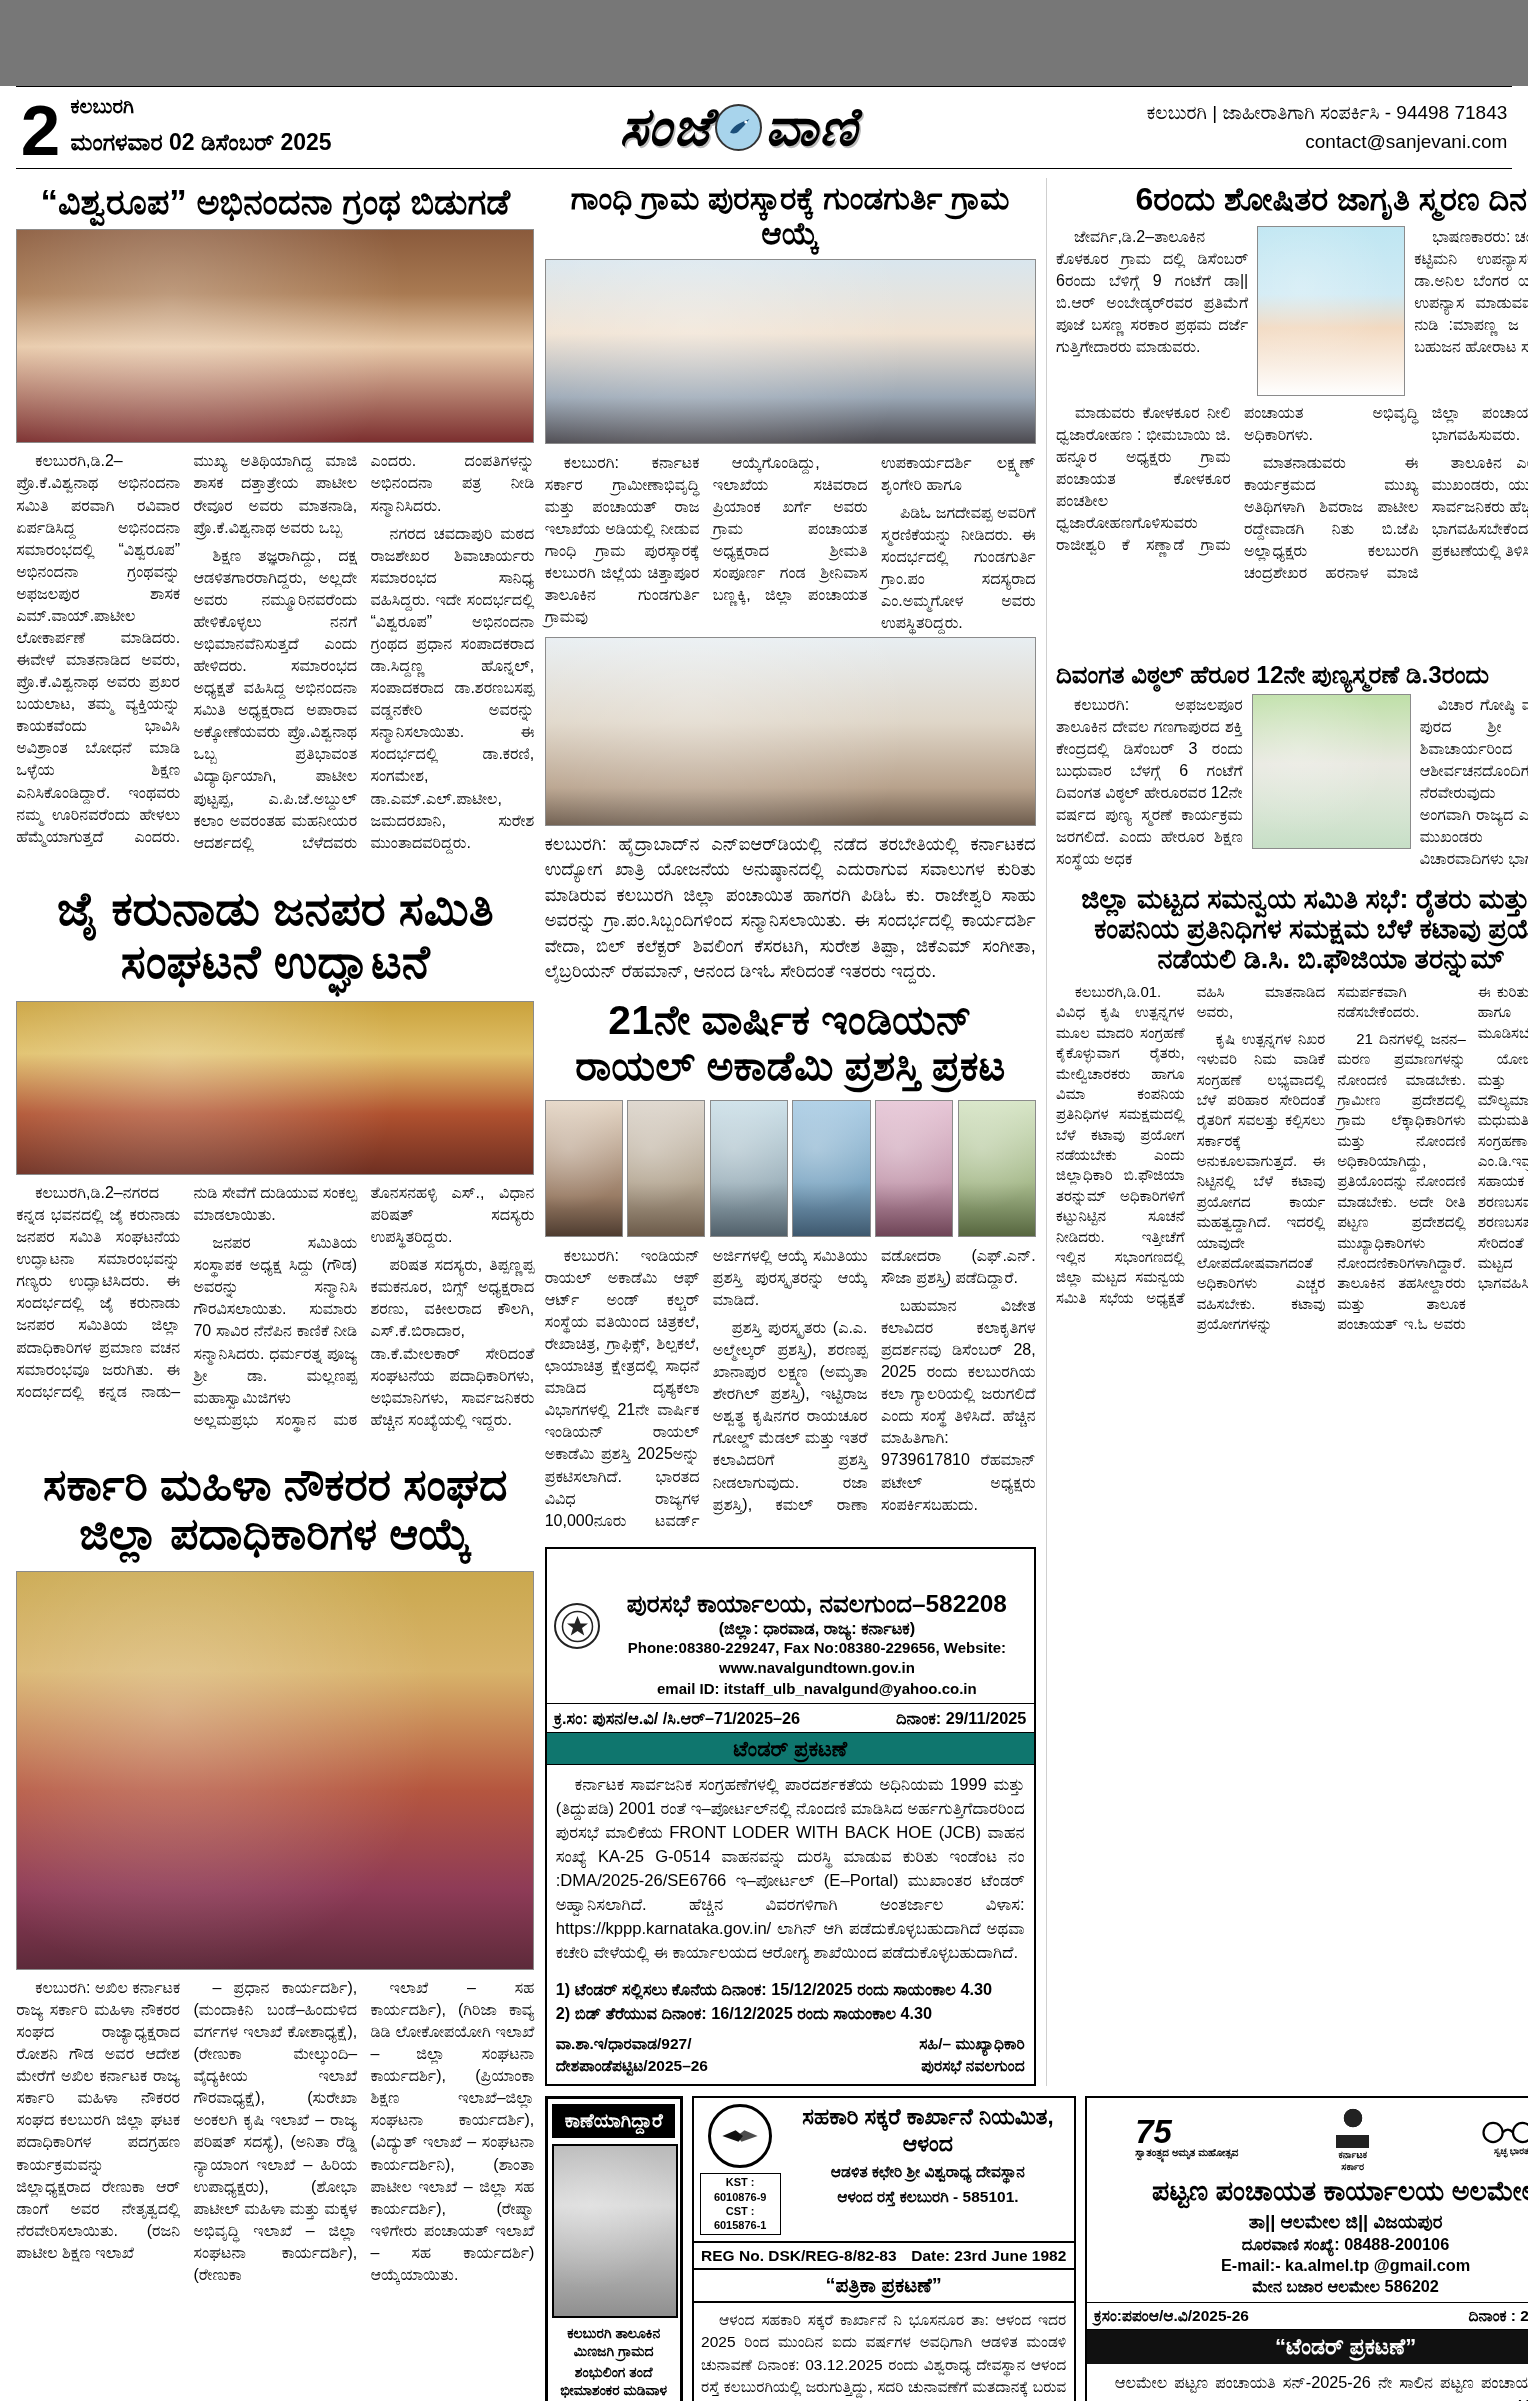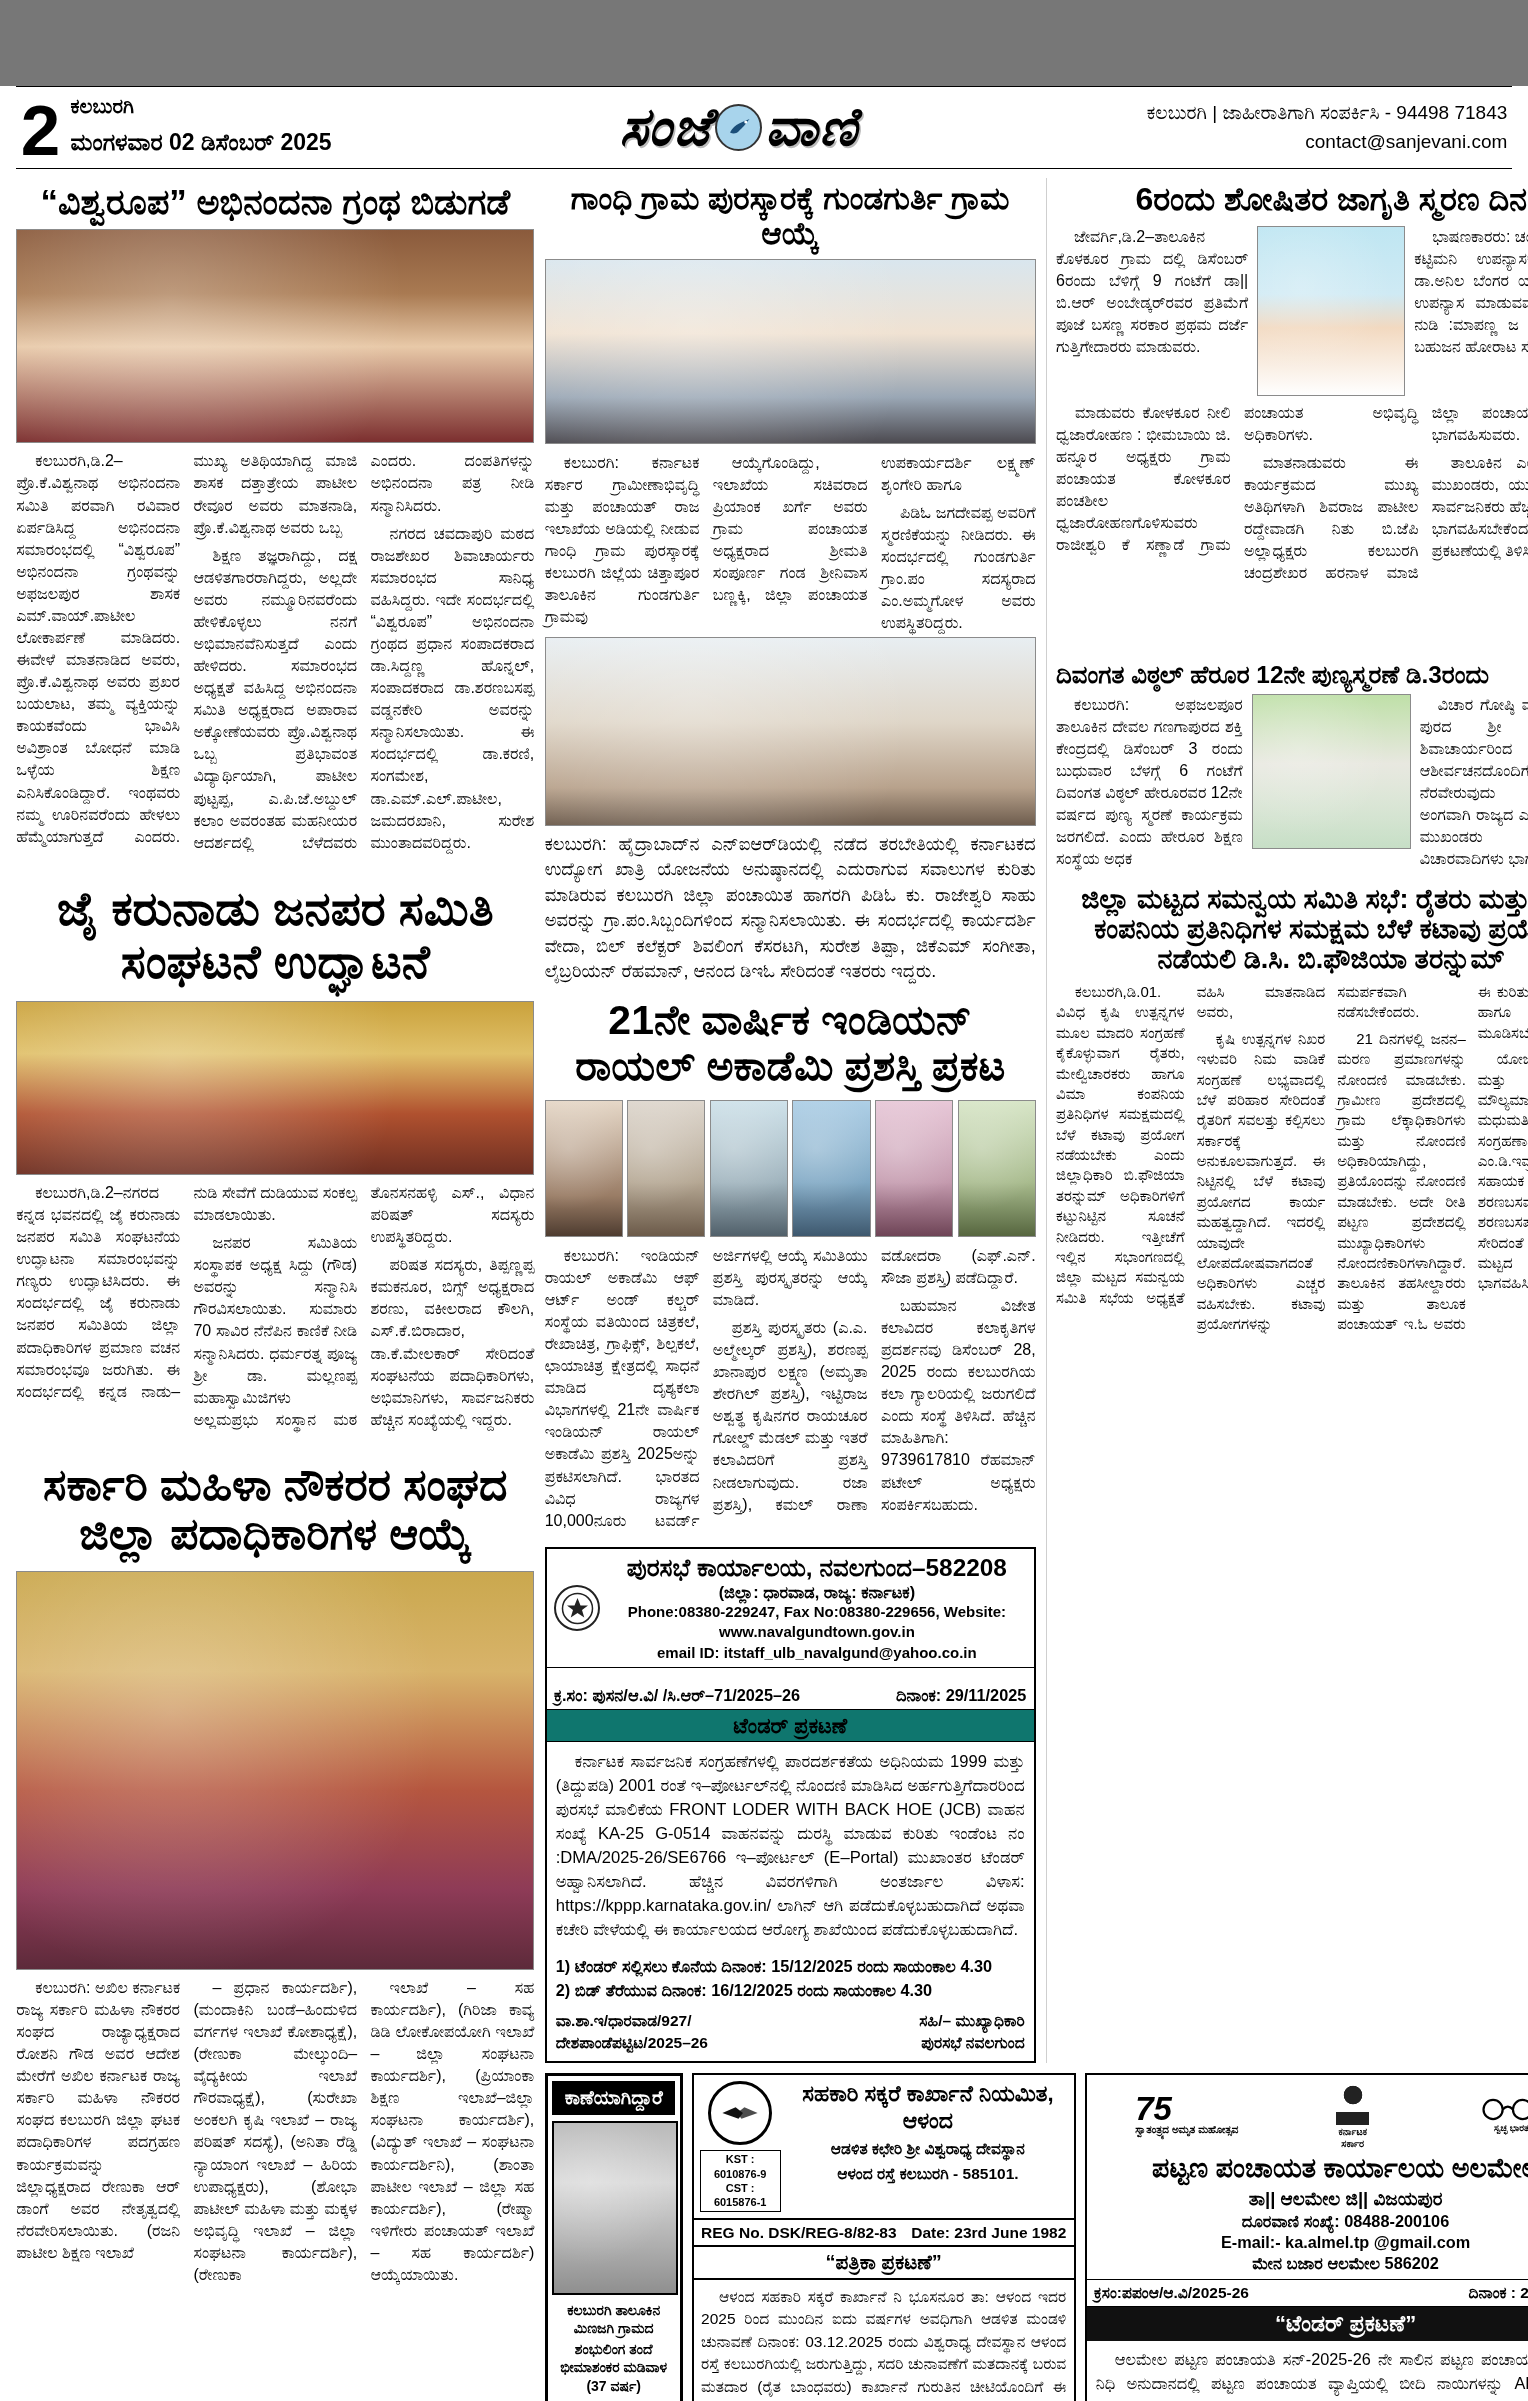--- a/index.html
+++ b/index.html
@@ -64,25 +64,25 @@
   .embed-row{display:flex;gap:9px;align-items:flex-start;margin-bottom:6px;}
   .embed-col{flex:1;font-size:16px;line-height:1.38;text-align:justify;}
   .embed-col p{margin:0;text-indent:18px;}
 
   
   .nbox{border:2.2px solid #000;margin-top:10.4px;background:#fff;}
   .n-head{display:flex;align-items:center;gap:7.4px;border-bottom:1.5px solid #000;padding:4.4px 7.4px;}
   .seal{width:46px;height:46px;border-radius:50%;border:2.2px solid #222;flex:0 0 46px;
         display:flex;align-items:center;justify-content:center;font-size:22px;}
   .n-head-txt{flex:1;text-align:center;}
-  .n-org{font-size:24.4px;font-weight:bold;line-height:1.15;}
+  .n-org{font-size:24.4px;font-weight:bold;line-height:1.15;margin-top:36px;}
   .n-sub{font-size:16.3px;font-weight:bold;margin-top:1.5px;}
   .n-contact{font-size:15px;font-weight:bold;line-height:1.35;}
   .n-refrow{display:flex;justify-content:space-between;font-weight:bold;font-size:16.3px;
-            border-bottom:1.5px solid #000;padding:4.4px 7.4px;margin-top:13px;}
+            border-bottom:1.5px solid #000;padding:4.4px 7.4px;}
   .n-title{font-size:21px;font-weight:bold;text-align:center;background:#0f766e;
            border-bottom:1.5px solid #000;padding:3.7px 0;}
   .n-body{font-size:16.6px;line-height:1.45;text-align:justify;padding:7.4px 9px;}
   .n-body p{margin:0 0 4.4px;text-indent:19px;}
   .n-items{font-weight:bold;font-size:16.3px;padding:0 9px 4.4px;line-height:1.5;}
   .n-signrow{display:flex;justify-content:space-between;align-items:flex-end;
              padding:3px 9px 7.4px;font-weight:bold;font-size:15.5px;line-height:1.4;}
 
   .band{display:flex;gap:9px;margin-top:10.4px;align-items:stretch;}
   .missing-box{width:138px;flex:0 0 138px;border:3px solid #000;padding:4.4px;}

